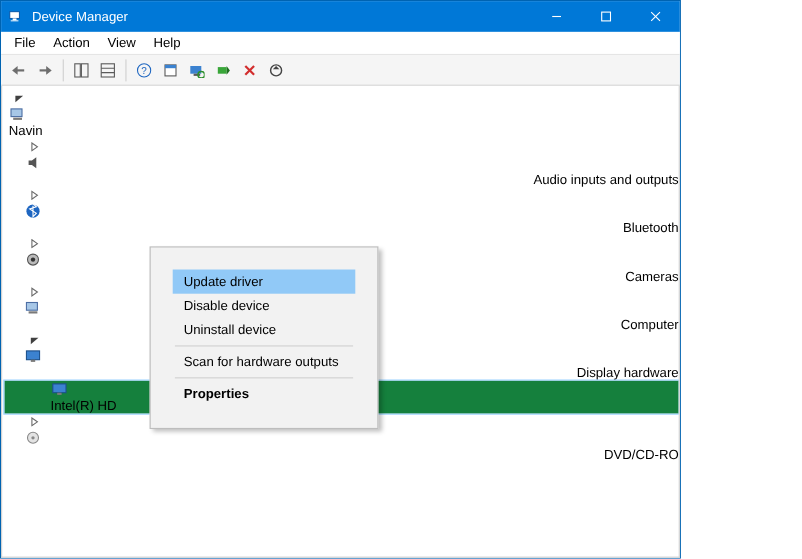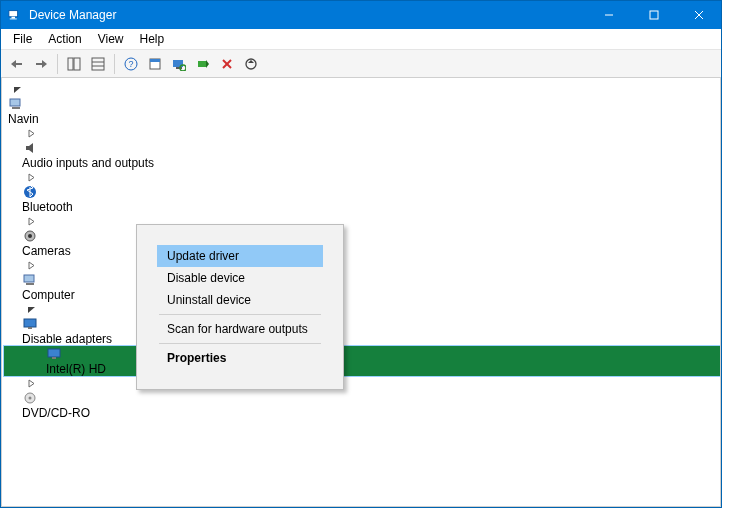--- a/index.html
+++ b/index.html
@@ -5,21 +5,21 @@
   * { box-sizing: border-box; margin: 0; padding: 0; }
   body {
     font-family: "Segoe UI", Tahoma, sans-serif;
     font-size: 12px;
     color: #000;
     background: #fff;
     width: 729px;
     height: 508px;
     overflow: hidden;
   }
-  .window { width: 722px; height: 508px; display: flex; flex-direction: column; border: 1px solid #0063b1; }
+  .window { width: 619px; height: 508px; display: flex; flex-direction: column; border: 1px solid #0063b1; }
   .titlebar {
     height: 28px;
     background: #0078d7;
     color: #fff;
     display: flex;
     align-items: center;
     padding: 0 0 0 6px;
   }
   .titlebar .icon { width: 16px; height: 16px; margin-right: 6px; display:flex; align-items:center; justify-content:center;}
   .titlebar .title { flex: 0 0 auto; font-size: 12px; }
@@ -65,21 +65,21 @@
     font-size: 10px;
     margin: 0 2px;
   }
   .spacer-chev { width: 18px; }
   .node-icon {
     width: 16px; height: 16px;
     display:flex; align-items:center; justify-content:center;
     margin-right: 4px;
   }
   .indent-0 { padding-left: 4px; }
-  .indent-1 { padding-left: 18px; }
+  .indent-1 { padding-left: 18px; text-align: right; }
   .indent-2 { padding-left: 42px; }
   .row.selected {
     background: #15803d;
     outline: 1px solid #99d1ff;
   }
   .context-menu {
     position: absolute;
     top: 146px;
     left: 134px;
     width: 208px;
@@ -273,21 +273,21 @@
           </span><span>Computer</span></div>
         <div class="row indent-1"><span class="chevron">
             <svg width="9" height="9" viewBox="0 0 9 9">
               <path d="M1 2 L8 2 L1 8 Z" fill="#404040"></path>
             </svg>
           </span><span class="node-icon">
             <svg width="14" height="14">
               <rect x="1" y="2" width="12" height="8" fill="#3b82d0" stroke="#1c4f8a"></rect>
               <rect x="5" y="10" width="4" height="2" fill="#7a7a7a"></rect>
             </svg>
-          </span><span>Disable adapters</span></div>
+          </span><span>Display hardware</span></div>
         <div class="row indent-2 selected"><span class="spacer-chev"></span><span class="node-icon">
             <svg width="14" height="14">
               <rect x="1" y="2" width="12" height="8" fill="#3b82d0" stroke="#1c4f8a"></rect>
               <rect x="5" y="10" width="4" height="2" fill="#7a7a7a"></rect>
             </svg>
           </span><span>Intel(R) HD</span></div>
         <div class="row indent-1"><span class="chevron">
             <svg width="9" height="9" viewBox="0 0 9 9">
               <path d="M2 1 L7 4.5 L2 8 Z" fill="none" stroke="#6a6a6a" stroke-width="1"></path>
             </svg>

